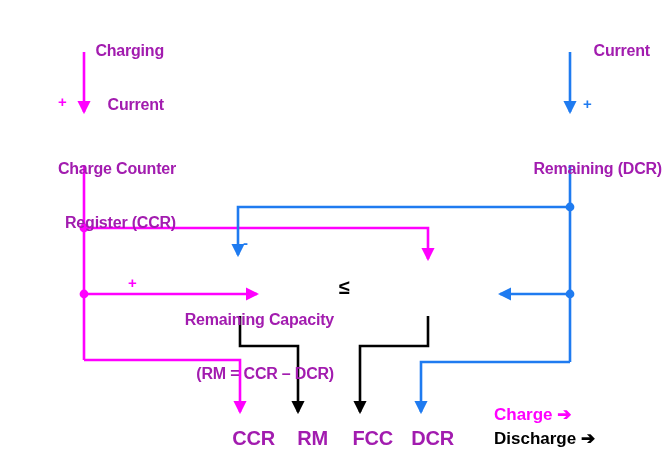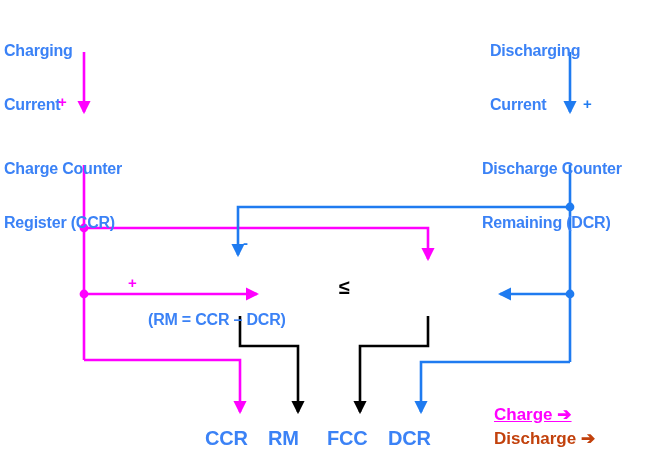--- a/index.html
+++ b/index.html
@@ -21,22 +21,22 @@
     position: absolute;
     left: 0;
     top: 0;
     width: 670px;
     height: 460px;
   }
   .lbl {
     position: absolute;
     font-family: "Liberation Sans", sans-serif;
     font-weight: bold;
-    color: #3b82f6;
-    text-align: left;
+    color: #a21caf;
+    text-align: right;
     line-height: 1.12;
     white-space: pre;
     letter-spacing: -0.2px;
   }
   .node-title {
     font-size: 16px;
   }
   .io-title {
     font-size: 16px;
   }
@@ -62,21 +62,21 @@
   }
   .legend-row {
     position: absolute;
     font-family: "Liberation Sans", sans-serif;
     font-weight: bold;
     font-size: 17px;
     line-height: 1;
     white-space: pre;
   }
   .legend-charge { color: #ff00ff; }
-  .legend-discharge { color: #c2410c; }
+  .legend-discharge { color: #000000; }
 </style>
 </head>
 <body>
 
 <div id="canvas">
 
   <svg id="wires" viewBox="0 0 670 460" width="670" height="460" xmlns="http://www.w3.org/2000/svg">
     <defs>
       <marker id="arrow-magenta" viewBox="0 0 10 10" refX="8.4" refY="5" markerWidth="5.2" markerHeight="5.2" orient="auto-start-reverse">
         <path d="M 0 0 L 10 5 L 0 10 z" fill="#ff00ff"></path>
@@ -123,50 +123,49 @@
       <circle cx="570" cy="294" r="4.4" fill="#1f7bf0"></circle>
     </g>
   </svg>
 
   <div class="lbl io-title" style="left: 4px; top: 6px; width: 160px;">
     <div>Charging</div>
     <div>Current</div>
   </div>
 
   <div class="lbl io-title" style="left: 490px; top: 6px; width: 160px;">
-    <div>Discharging</div>
     <div>Current</div>
   </div>
 
   <div class="sign sign-charge" style="left: 58px; top: 94px;">+</div>
   <div class="sign sign-discharge" style="left: 583px; top: 96px;">+</div>
 
   <div class="lbl node-title" style="left: 4px; top: 124px; width: 172px;">
     <div>Charge Counter</div>
     <div>Register (CCR)</div>
   </div>
 
   <div class="lbl node-title" style="left: 482px; top: 124px; width: 180px;">
-    <div>Discharge Counter</div>
     <div>Remaining (DCR)</div>
   </div>
 
   <div class="lbl node-title" style="left: 148px; top: 275px; width: 186px;">
+    <div>Remaining Capacity</div>
     <div>(RM = CCR – DCR)</div>
   </div>
 
   <div class="lbl node-title" style="left: 363px; top: 275px; width: 130px;">
   </div>
 
   <div class="sign sign-charge" style="left: 128px; top: 275px;">+</div>
   <div class="sign sign-discharge" style="left: 243px; top: 235px;">-</div>
 
   <div class="cmp" style="left: 339px; top: 277px;">≤</div>
 
   <div class="lbl out-lbl" style="left: 205px; top: 427px; width: 70px;">CCR</div>
   <div class="lbl out-lbl" style="left: 268px; top: 427px; width: 60px;">RM</div>
   <div class="lbl out-lbl" style="left: 327px; top: 427px; width: 66px;">FCC</div>
   <div class="lbl out-lbl" style="left: 388px; top: 427px; width: 66px;">DCR</div>
 
-  <div class="legend-row legend-charge" style="left: 494px; top: 406px; text-decoration: underline;">Charge ➔</div>
+  <div class="legend-row legend-charge" style="left: 494px; top: 406px;">Charge ➔</div>
   <div class="legend-row legend-discharge" style="left: 494px; top: 430px;">Discharge ➔</div>
 
 </div>
 
 </body></html>

